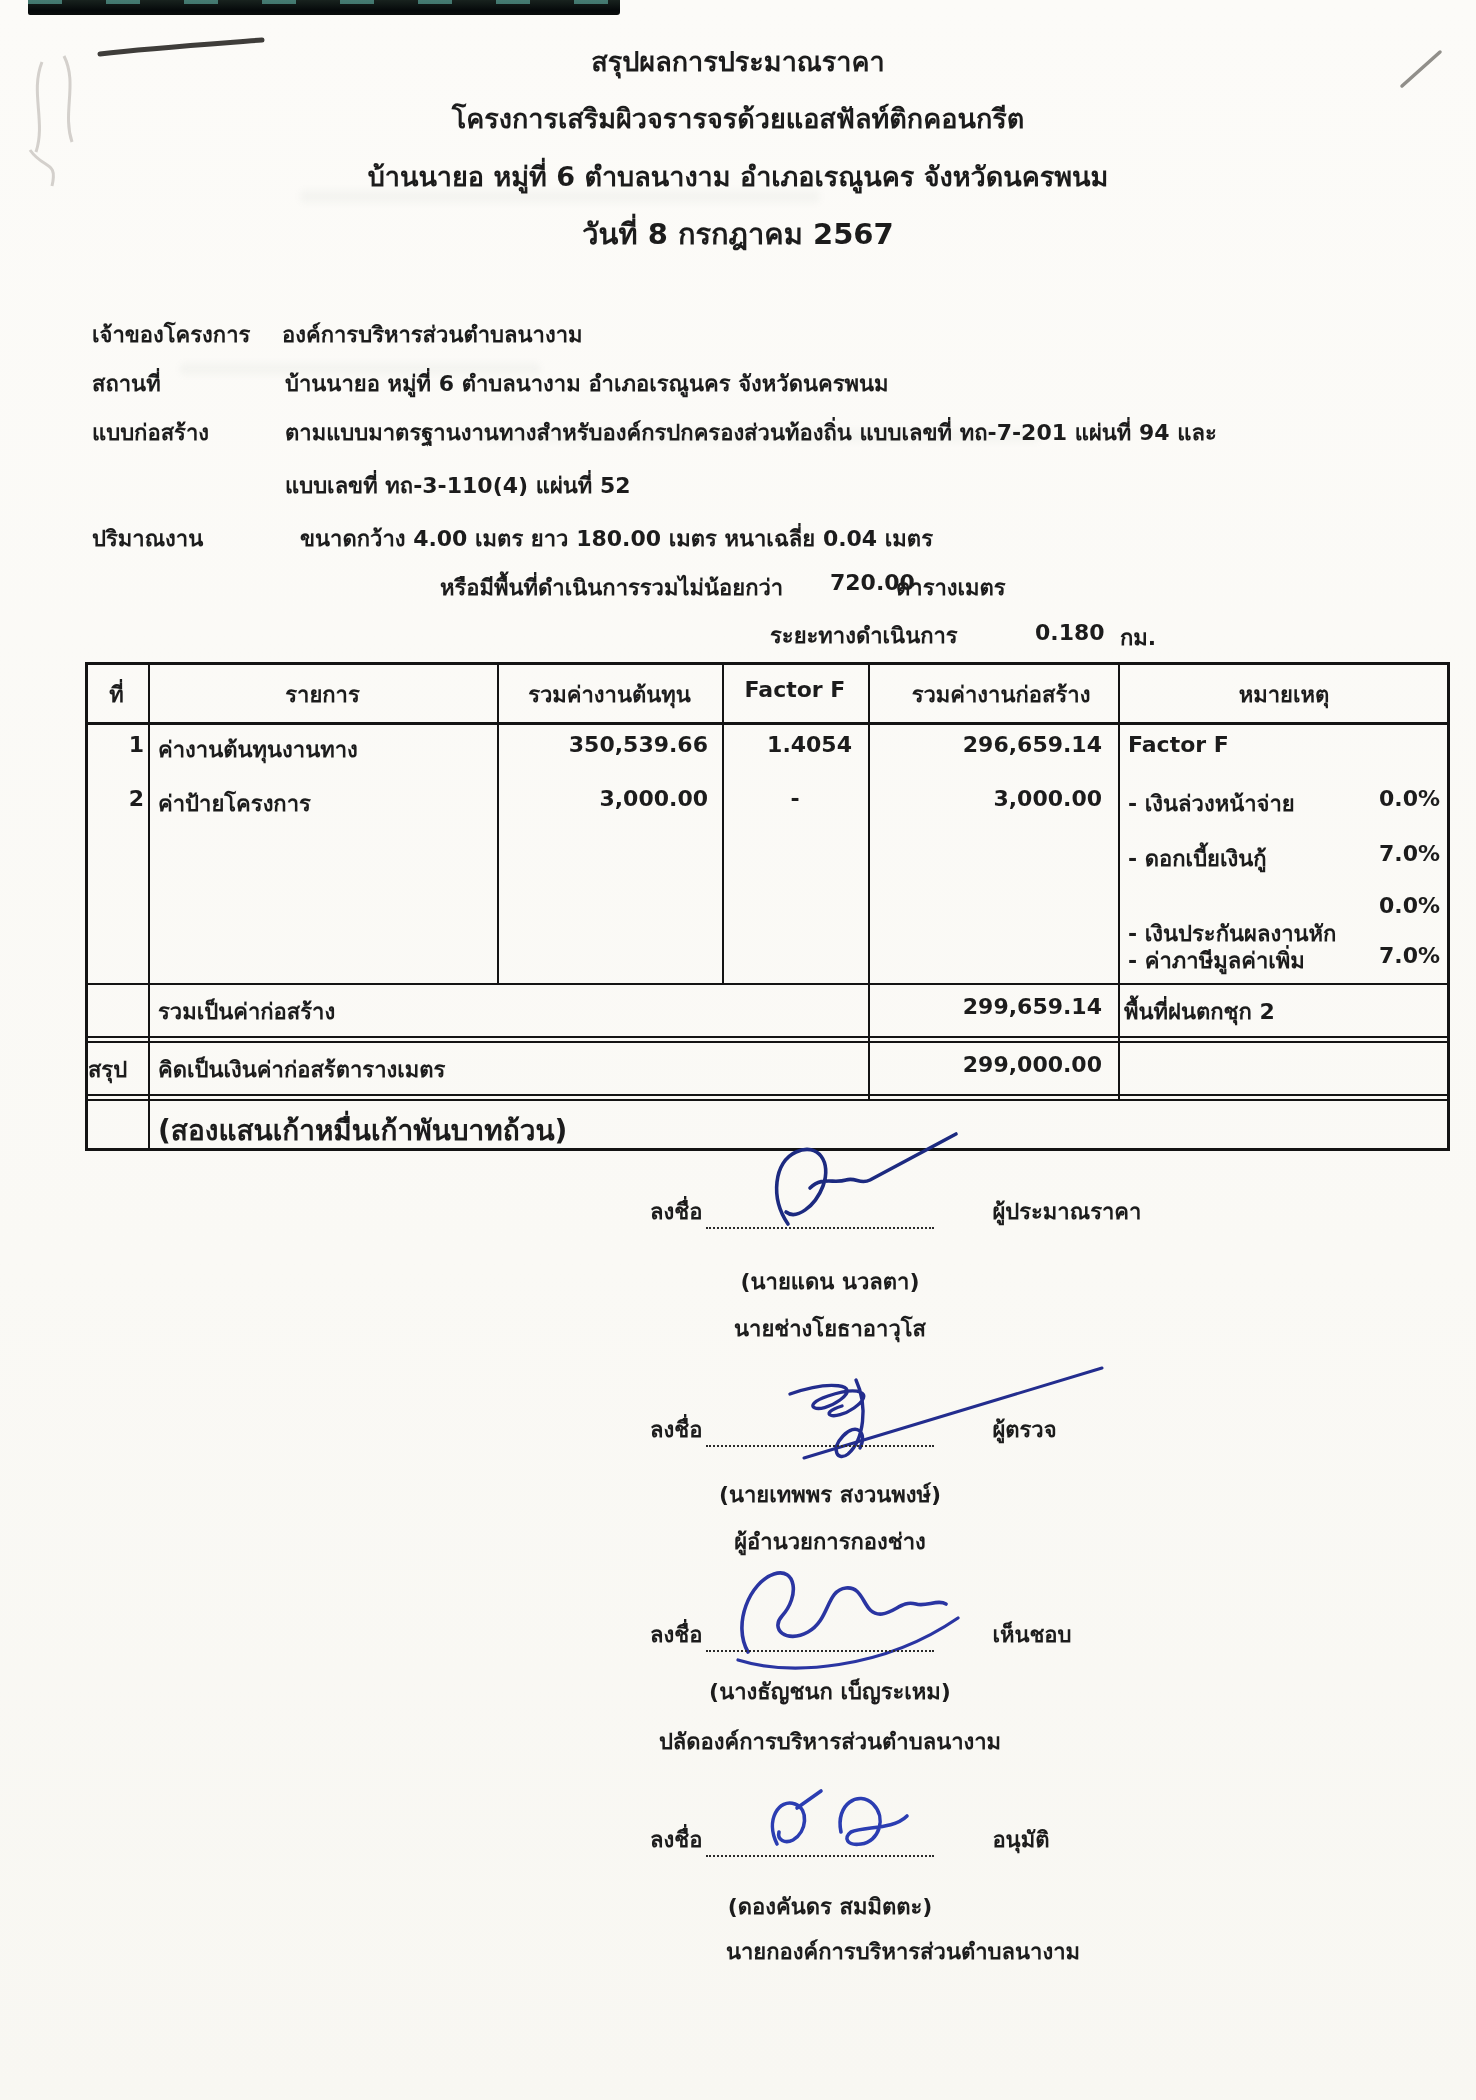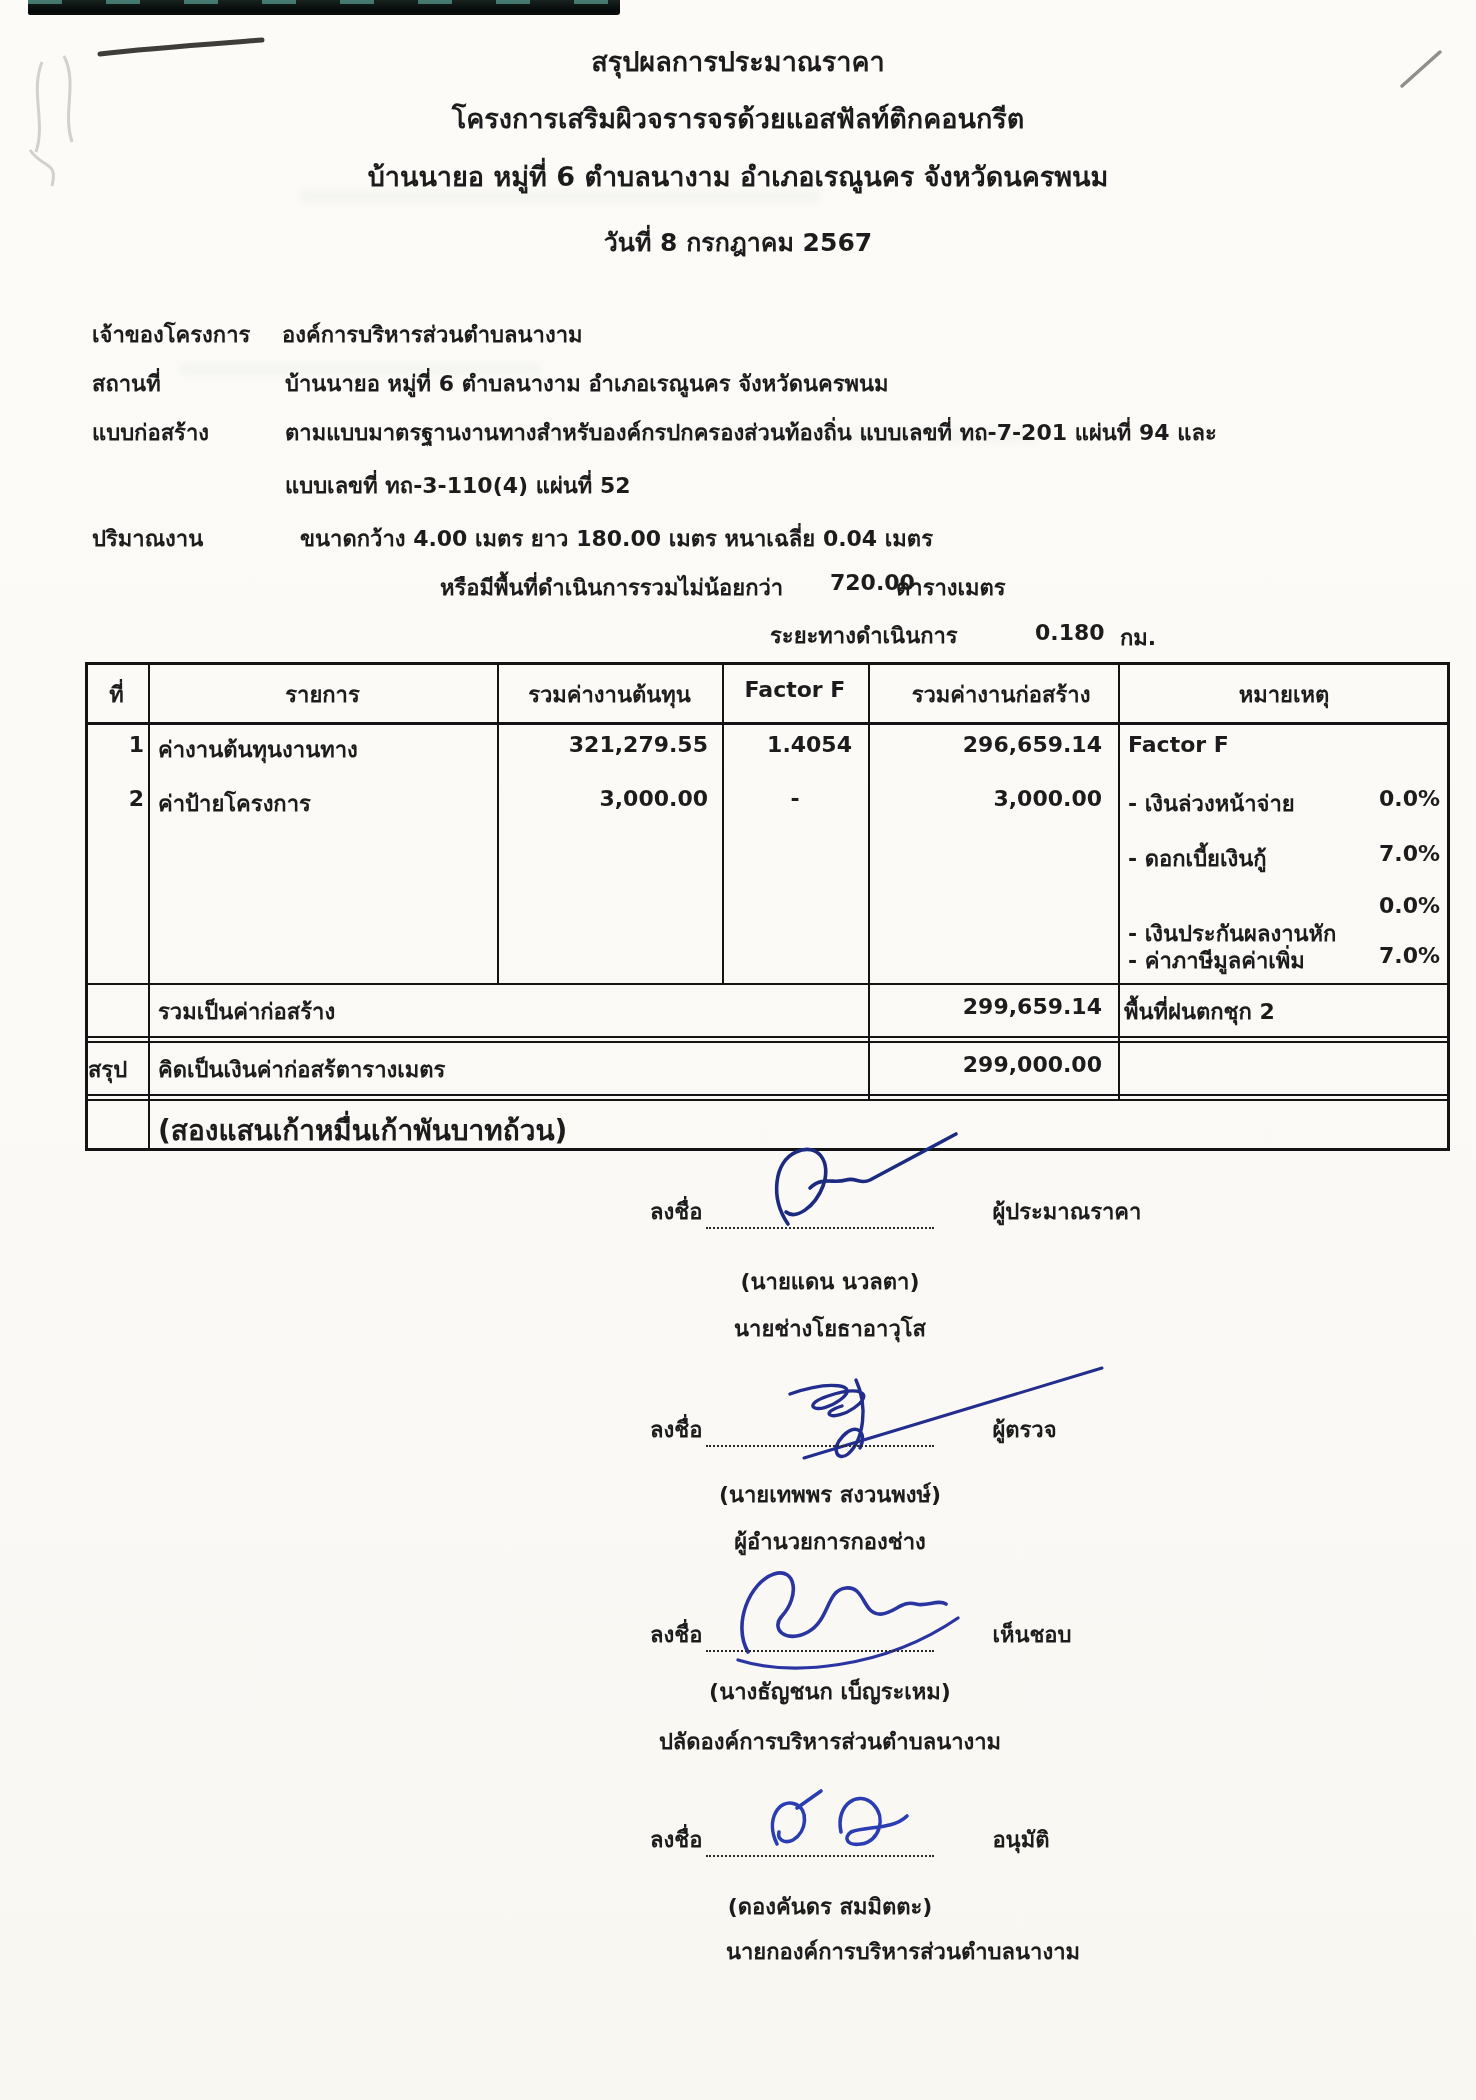--- a/index.html
+++ b/index.html
@@ -44,21 +44,21 @@
     <path d="M42,62 C30,92 46,122 36,152 M64,56 C78,84 62,112 72,142 M30,150 C44,170 58,160 52,186" stroke="#c9c6c0" stroke-width="3" fill="none" opacity="0.8"></path>
     <path d="M1402,86 L1440,52" stroke="#918f8a" stroke-width="3.5" fill="none" stroke-linecap="round"></path>
   </svg>
   <div class="ghost" style="left:300px;top:190px;width:520px;height:13px;"></div>
   <div class="ghost" style="left:180px;top:363px;width:360px;height:12px;"></div>
   <div class="ghost" style="left:480px;top:430px;width:560px;height:12px;"></div>
 
   <div class="abs title" style="top:40px;font-size:27px;">สรุปผลการประมาณราคา</div>
   <div class="abs title" style="top:97px;font-size:27px;">โครงการเสริมผิวจรารจรด้วยแอสฟัลท์ติกคอนกรีต</div>
   <div class="abs title" style="top:155px;font-size:27px;">บ้านนายอ หมู่ที่ 6  ตำบลนางาม   อำเภอเรณูนคร  จังหวัดนครพนม</div>
-  <div class="abs title" style="top:222px;font-size:25px;">วันที่  8 กรกฎาคม 2567</div>
+  <div class="abs title" style="top:211px;font-size:29px;">วันที่  8 กรกฎาคม 2567</div>
 
   <div class="abs lbl" style="left:92px;top:317px;">เจ้าของโครงการ</div>
   <div class="abs" style="left:282px;top:317px;">องค์การบริหารส่วนตำบลนางาม</div>
 
   <div class="abs lbl" style="left:92px;top:366px;">สถานที่</div>
   <div class="abs" style="left:285px;top:366px;">บ้านนายอ  หมู่ที่ 6  ตำบลนางาม   อำเภอเรณูนคร  จังหวัดนครพนม</div>
 
   <div class="abs lbl" style="left:92px;top:415px;">แบบก่อสร้าง</div>
   <div class="abs" style="left:285px;top:415px;">ตามแบบมาตรฐานงานทางสำหรับองค์กรปกครองส่วนท้องถิ่น  แบบเลขที่ ทถ-7-201 แผ่นที่ 94 และ</div>
   <div class="abs" style="left:285px;top:468px;">แบบเลขที่ ทถ-3-110(4) แผ่นที่ 52</div>
@@ -94,21 +94,21 @@
 
   <div class="abs b ctr" style="left:85px;top:677px;width:63px;">ที่</div>
   <div class="abs b ctr" style="left:148px;top:677px;width:349px;">รายการ</div>
   <div class="abs b ctr" style="left:497px;top:677px;width:225px;">รวมค่างานต้นทุน</div>
   <div class="abs b ctr" style="left:722px;top:677px;width:146px;">Factor  F</div>
   <div class="abs b ctr" style="left:868px;top:677px;width:250px;padding-left:8px;">รวมค่างานก่อสร้าง</div>
   <div class="abs b ctr" style="left:1118px;top:677px;width:332px;">หมายเหตุ</div>
 
   <div class="abs rgt" style="left:90px;top:732px;width:54px;">1</div>
   <div class="abs" style="left:158px;top:732px;">ค่างานต้นทุนงานทาง</div>
-  <div class="abs rgt b" style="left:508px;top:732px;width:200px;">321,279.55</div>
+  <div class="abs rgt b" style="left:508px;top:732px;width:200px;">350,539.66</div>
   <div class="abs rgt b" style="left:712px;top:732px;width:140px;">1.4054</div>
   <div class="abs rgt b" style="left:902px;top:732px;width:200px;">296,659.14</div>
 
   <div class="abs rgt" style="left:90px;top:786px;width:54px;">2</div>
   <div class="abs" style="left:158px;top:786px;">ค่าป้ายโครงการ</div>
   <div class="abs rgt b" style="left:508px;top:786px;width:200px;">3,000.00</div>
   <div class="abs ctr b" style="left:712px;top:786px;width:166px;">-</div>
   <div class="abs rgt b" style="left:902px;top:786px;width:200px;">3,000.00</div>
 
   <div class="abs" style="left:1128px;top:732px;">Factor F</div>

